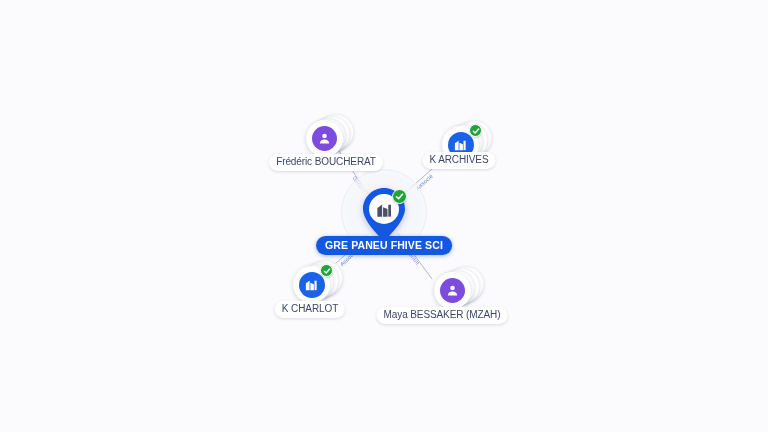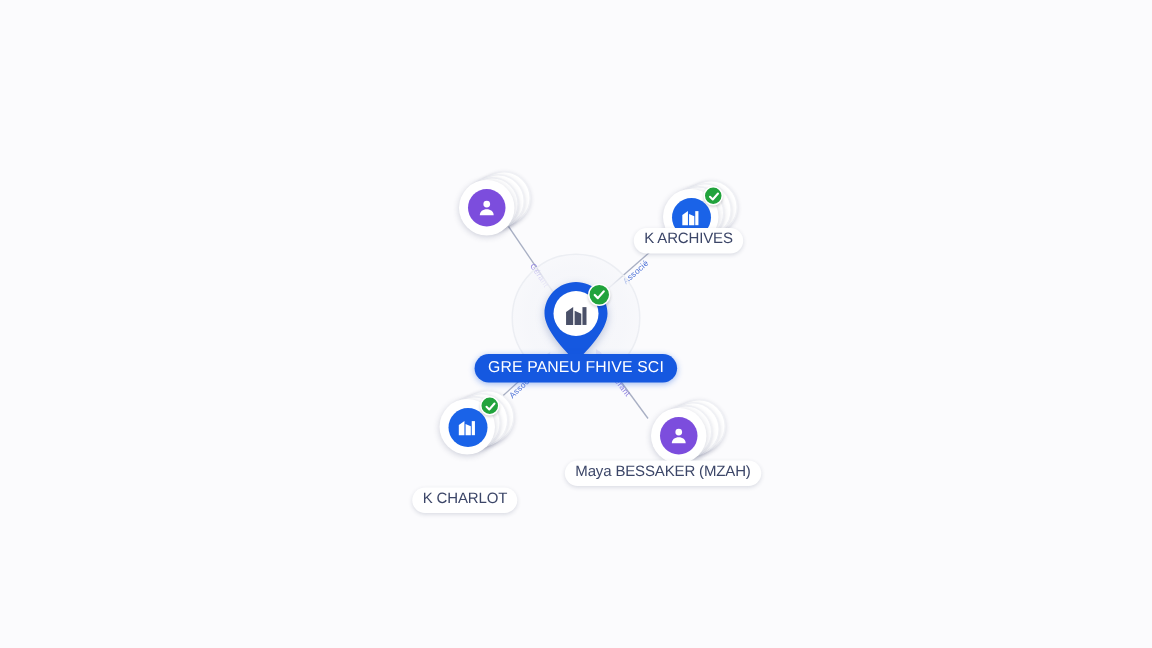--- a/index.html
+++ b/index.html
@@ -83,20 +83,21 @@
     letter-spacing: -0.1px;
   }
   .node-label.primary {
     background: #1558e0;
     color: #ffffff;
     border-radius: 10px;
     font-size: 10.5px;
     padding: 3px 9px 4px 9px;
     letter-spacing: 0.1px;
     box-shadow: 0 1px 4px rgba(21,88,224,0.40);
+    font-weight: bold;
   }
 
   
   .halo {
     position: absolute;
     border-radius: 50%;
     border: 1px solid #eceef3;
     background: radial-gradient(circle, rgba(245,246,250,0.85) 55%, rgba(250,251,253,0) 100%);
     transform: translate(-50%, -50%);
   }
@@ -159,20 +160,21 @@
       <div class="avatar" style="left:-20px; top:-19px; width:37px; height:37px;">
         <div class="avatar-inner" style="width:25px; height:25px; background:#7c4ddd;">
           <svg width="15" height="15" viewBox="0 0 24 24" fill="#ffffff">
             <circle cx="12" cy="8" r="3.6"></circle>
             <path d="M4.6 20c0-4.1 3.3-6.4 7.4-6.4s7.4 2.3 7.4 6.4z"></path>
           </svg>
         </div>
       </div>
     </div>
   </div>
+  <div class="node-label" style="left:326px; top:154px;">Frédéric BOUCHERAT</div>
 
   <div class="node" style="left:459px; top:145px;">
     <div class="node-stack" style="width:0;height:0;">
       <div class="card" style="left:-3px; top:-25px; width:36px; height:36px;"></div>
       <div class="card" style="left:-7px; top:-23px; width:36px; height:36px;"></div>
       <div class="card" style="left:-12px; top:-21px; width:36px; height:36px;"></div>
       <div class="avatar" style="left:-17px; top:-19px; width:37px; height:37px;">
         <div class="avatar-inner" style="width:26px; height:26px; background:#1a63e8;">
           <svg width="15" height="15" viewBox="0 0 24 24" fill="#ffffff">
             <path d="M3 21V10l6-4.2V21z"></path>
@@ -204,21 +206,21 @@
           </svg>
         </div>
         <div class="badge-check" style="right:-3px; top:-2px; width:13px; height:13px;">
           <svg width="8" height="8" viewBox="0 0 24 24" fill="none" stroke="#ffffff" stroke-width="4" stroke-linecap="round" stroke-linejoin="round">
             <path d="M4 12.5 L9.5 18 L20 6"></path>
           </svg>
         </div>
       </div>
     </div>
   </div>
-  <div class="node-label" style="left:310px; top:301px;margin-top:24px;">K CHARLOT</div>
+  <div class="node-label" style="left:310px; top:301px;">K CHARLOT</div>
 
   <div class="node" style="left:443px; top:291px;">
     <div class="node-stack" style="width:0;height:0;">
       <div class="card" style="left:5px; top:-25px; width:36px; height:36px;"></div>
       <div class="card" style="left:1px; top:-23px; width:36px; height:36px;"></div>
       <div class="card" style="left:-4px; top:-21px; width:36px; height:36px;"></div>
       <div class="avatar" style="left:-9px; top:-19px; width:37px; height:37px;">
         <div class="avatar-inner" style="width:25px; height:25px; background:#7c4ddd;">
           <svg width="15" height="15" viewBox="0 0 24 24" fill="#ffffff">
             <circle cx="12" cy="8" r="3.6"></circle>

